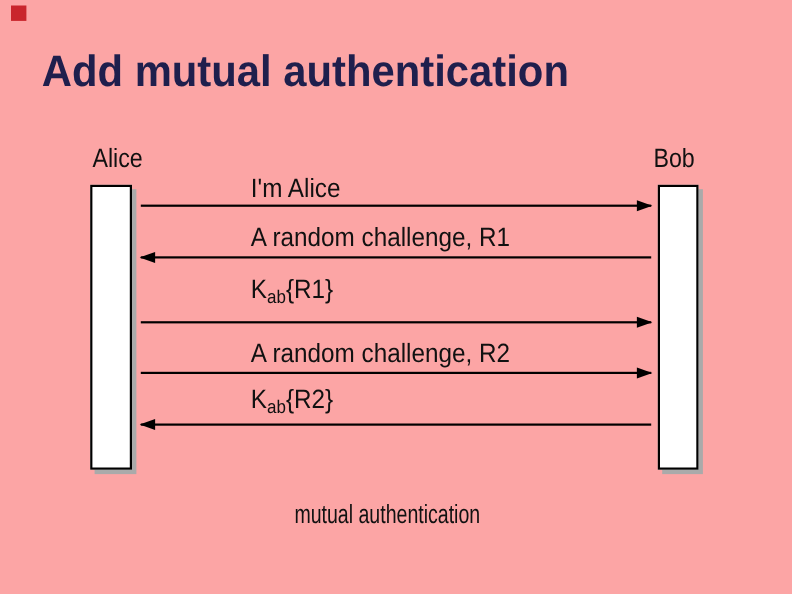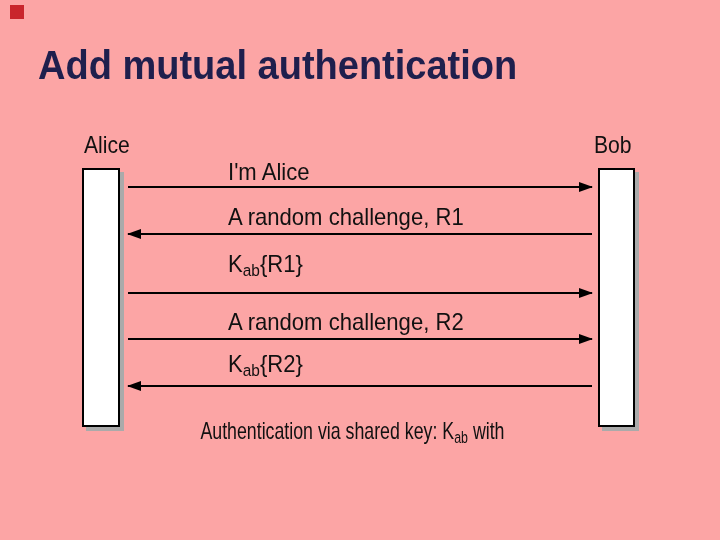--- a/index.html
+++ b/index.html
@@ -129,15 +129,15 @@
   <div class="msg-label" style="top:309px"><span>A random challenge, R2</span><span class="sub"></span><span></span></div>
   <div class="arrow dir-right" style="top:338px">
     <span class="head"></span>
   </div>
 
   <div class="msg-label" style="top:351px"><span>K</span><span class="sub">ab</span><span>{R2}</span></div>
   <div class="arrow dir-left" style="top:385px">
     <span class="head"></span>
   </div>
 
-  <div class="caption-line cap1"><span class="inner"><span>Authentication via shared key: K</span><span class="sub">ab</span><span> with</span></span></div>
+  <div class="caption-line cap2"><span class="inner">mutual authentication</span></div>
 
 </div>
 
 </body></html>

